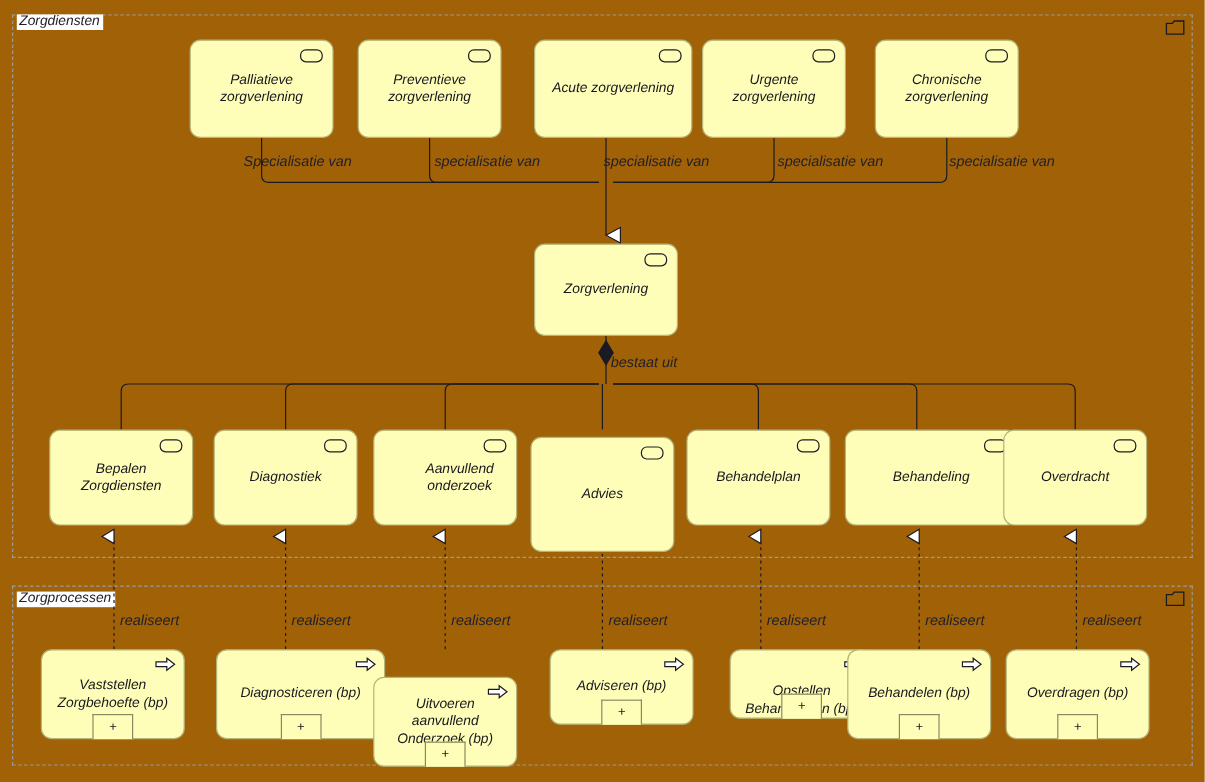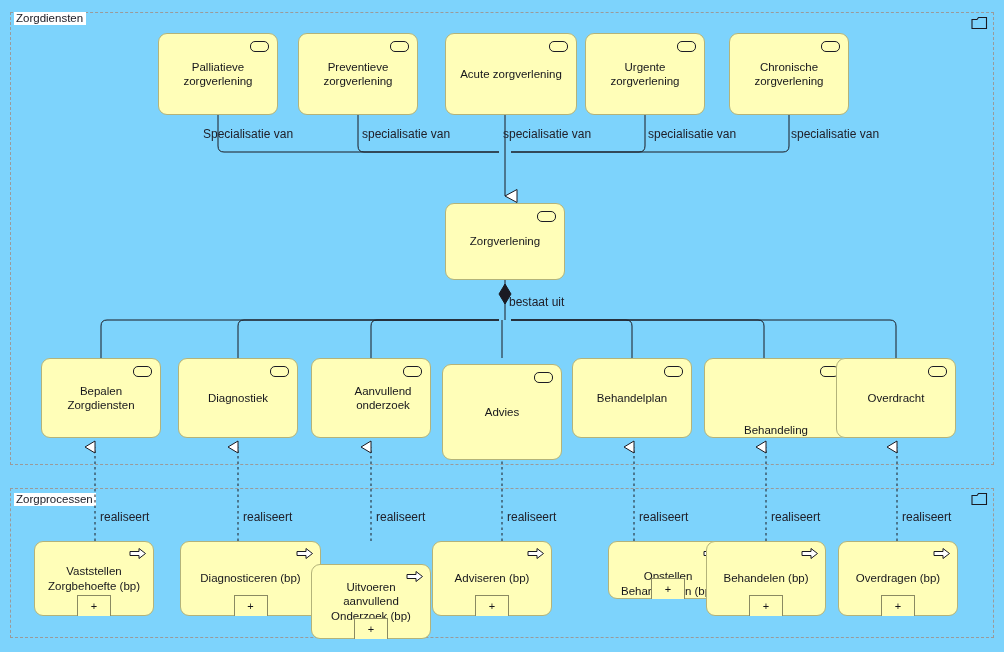--- a/index.html
+++ b/index.html
@@ -4,22 +4,23 @@
 <style>
   html,body{margin:0;padding:0;background:#ffffff;}
   body{
     font-family:"Liberation Sans","DejaVu Sans",sans-serif;
     -webkit-font-smoothing:antialiased;
   }
   #canvas{
     position:relative;
     width:1004px;
     height:652px;
-    background:#7dd3fc;
+    background:#a16207;
     overflow:hidden;
+    font-style:italic;
   }
   
   .group{
     position:absolute;
     border:1px dashed #9a9a9a;
     box-sizing:border-box;
     background:transparent;
   }
   .group-label{
     position:absolute;
@@ -214,21 +215,21 @@
 onderzoek</span>
   </div>
   <div class="node" style="left:442px;top:364px;width:120px;height:96px;">
     <span class="svc-icon"></span>
     <span class="label">Advies</span>
   </div>
   <div class="node" style="left:572px;top:358px;width:120px;height:80px;">
     <span class="svc-icon"></span>
     <span class="label">Behandelplan</span>
   </div>
-  <div class="node" style="left:704px;top:358px;width:144px;height:80px;align-items:flex-end;">
+  <div class="node" style="left:704px;top:358px;width:144px;height:80px;">
     <span class="svc-icon"></span>
     <span class="label">Behandeling</span>
   </div>
   <div class="node" style="left:836px;top:358px;width:120px;height:80px;">
     <span class="svc-icon"></span>
     <span class="label">Overdracht</span>
   </div>
 
   <div class="group" style="left:10px;top:488px;width:984px;height:150px;"></div>
   <div class="group-label" style="left:14px;top:493px;">Zorgprocessen</div>
@@ -263,21 +264,21 @@
 
   <div class="node" style="left:311px;top:564px;width:120px;height:75px;">
     <svg class="proc-icon" viewBox="0 0 18 13">
       <path d="M1 4.5 L10 4.5 L10 1.5 L16.5 6.5 L10 11.5 L10 8.5 L1 8.5 Z" fill="#ffffff" stroke="#1a1a22" stroke-width="1"></path>
     </svg>
     <span class="label">Uitvoeren aanvullend
 Onderzoek (bp)</span>
     <span class="plus-box">+</span>
   </div>
 
-  <div class="node" style="left:432px;top:541px;width:120px;height:75px;">
+  <div class="node" style="left:458px;top:541px;width:120px;height:63px;">
     <svg class="proc-icon" viewBox="0 0 18 13">
       <path d="M1 4.5 L10 4.5 L10 1.5 L16.5 6.5 L10 11.5 L10 8.5 L1 8.5 Z" fill="#ffffff" stroke="#1a1a22" stroke-width="1"></path>
     </svg>
     <span class="label">Adviseren (bp)</span>
     <span class="plus-box">+</span>
   </div>
 
   <div class="node" style="left:608px;top:541px;width:120px;height:58px;align-items:flex-end;">
     <svg class="proc-icon" viewBox="0 0 18 13">
       <path d="M1 4.5 L10 4.5 L10 1.5 L16.5 6.5 L10 11.5 L10 8.5 L1 8.5 Z" fill="#ffffff" stroke="#1a1a22" stroke-width="1"></path>

